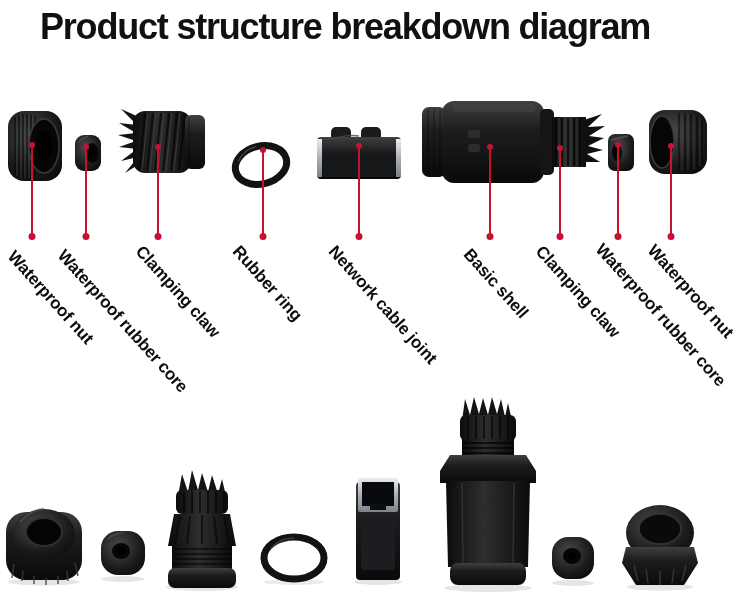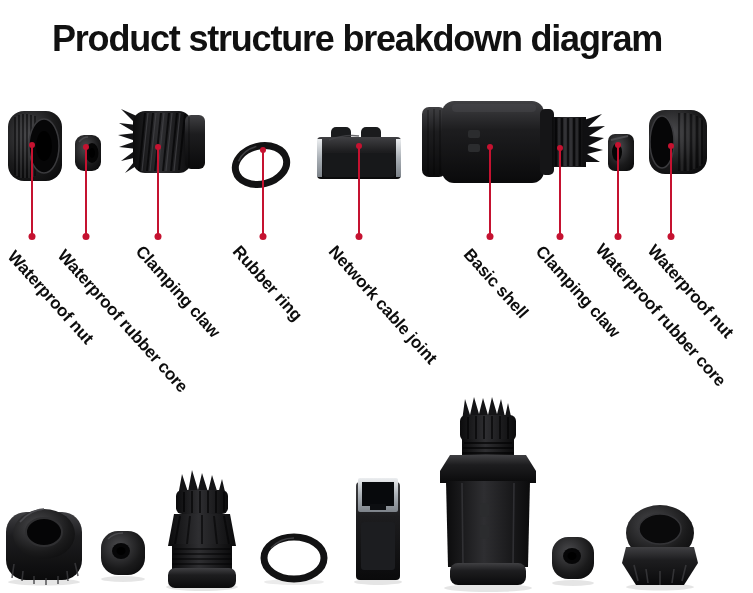--- a/index.html
+++ b/index.html
@@ -1,18 +1,18 @@
 <!DOCTYPE html>
 <html><head>
 <meta charset="utf-8">
 <style>
   html,body{margin:0;padding:0;background:#fff;}
   .page{position:relative;width:753px;height:593px;background:#ffffff;overflow:hidden;
         font-family:"Liberation Sans",sans-serif;color:#111;}
-  .title{position:absolute;left:37px;top:0px;margin:15px;font-size:36px;line-height:48px;
+  .title{position:absolute;left:37px;top:0px;margin:3px;font-size:36px;line-height:48px;
          font-weight:700;letter-spacing:-1.2px;color:#111;white-space:nowrap;}
   .part{position:absolute;}
   .leader{position:absolute;width:2px;background:#c51230;}
   .leader::before{content:"";position:absolute;top:-3px;left:50%;transform:translateX(-50%);
          width:6px;height:6px;border-radius:50%;background:#c51230;}
   .leader::after{content:"";position:absolute;bottom:-4px;left:50%;transform:translateX(-50%);
          width:7px;height:7px;border-radius:50%;background:#c51230;}
   .part-label{position:absolute;white-space:nowrap;font-weight:700;font-size:17px;
          letter-spacing:-0.2px;color:#0d0d0d;transform:rotate(48deg);transform-origin:0 0;}
   svg{display:block;}

